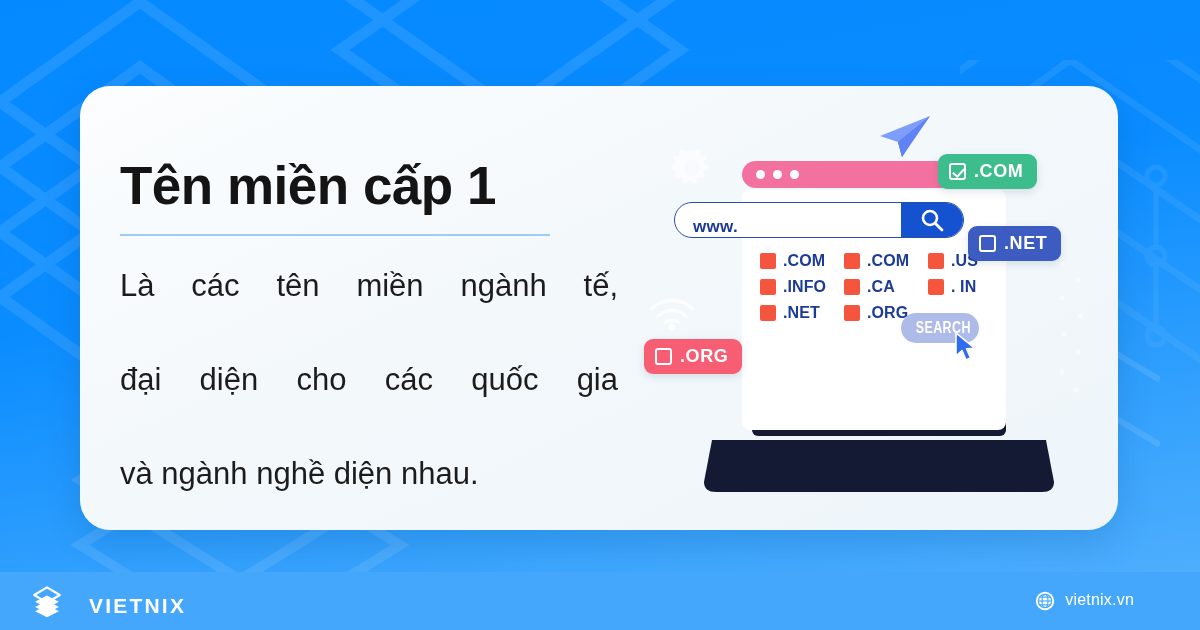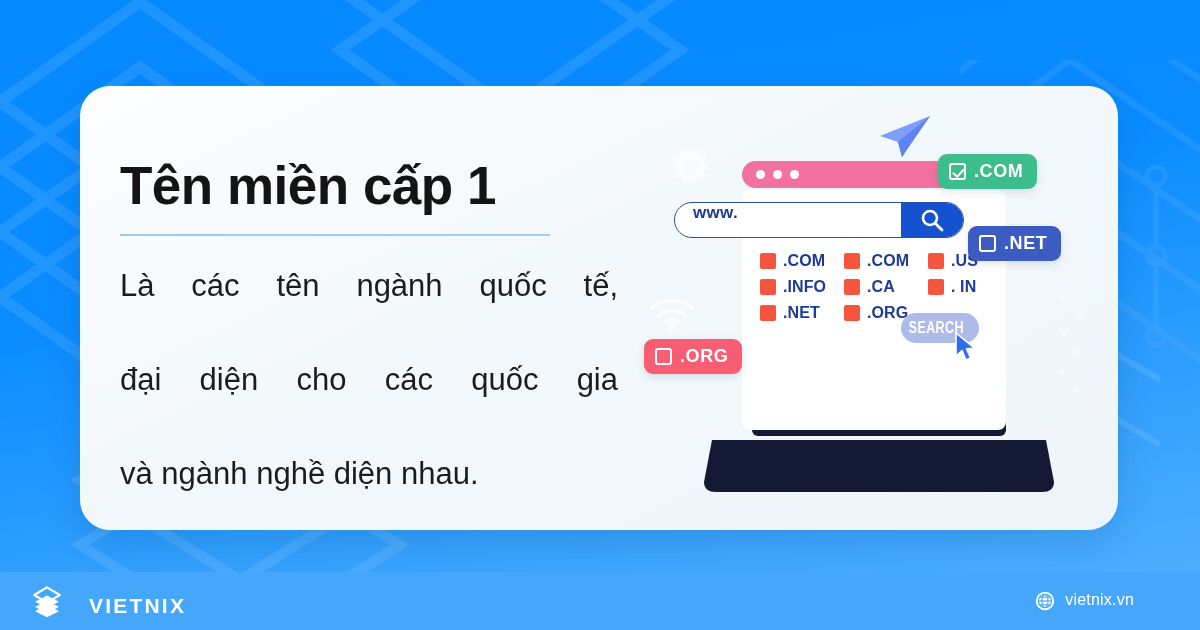--- a/index.html
+++ b/index.html
@@ -150,21 +150,21 @@
 
   
   .searchbar {
     position: absolute;
     left: 28px; top: 98px;
     width: 290px; height: 36px;
     background: #ffffff;
     border: 1.6px solid #2b4ea8;
     border-radius: 18px;
     display: flex;
-    align-items: flex-start;
+    align-items: flex-end;
     overflow: hidden;
     z-index: 5;
   }
   .searchbar .sb-text {
     flex: 1;
     padding-left: 18px;
     font-size: 17px;
     font-weight: bold;
     color: #1c3b96;
     letter-spacing: .3px;
@@ -193,21 +193,21 @@
 
   
   .searchpill {
     position: absolute;
     left: 255px; top: 209px;
     width: 78px; height: 30px;
     background: #aebbe8;
     border-radius: 15px;
     display: flex;
     align-items: center;
-    justify-content: flex-start;
+    justify-content: flex-end;
     z-index: 6;
   }
   .searchpill span {
     color: #ffffff;
     font-size: 16px;
     font-weight: bold;
     letter-spacing: .5px;
     transform: scaleX(.78);
     white-space: nowrap;
   }
@@ -314,21 +314,21 @@
     </svg>
   </div>
 </div>
 
 <div class="card">
 
   <div class="text-col">
     <div class="headline">Tên miền cấp 1</div>
     <div class="rule"></div>
     <div class="subtext">
-      <span class="j">Là các tên ngành quốc tế,</span>
+      <span class="j">Là các tên miền ngành tế,</span>
       <span class="j">đại diện cho các quốc gia</span>
       <span>và ngành nghề diện nhau.</span>
     </div>
   </div>
 
   <div class="illus">
 
     <div class="deco-gear">
       <svg width="44" height="44" viewBox="0 0 44 44" fill="none">
         <path d="M22 4 l3.4 1.2 2.3-2.6 2.9 2.2-1 3.4 2.8 2.2 3.4-1 1.2 3.5-2.9 2 .6 3.5 3.4 1-.4 3.7-3.5.4-1.4 3.2 2.2 2.8-2.4 2.8-3.2-1.5-2.9 2 .2 3.5-3.6 1-1.8-3-3.5.2-1.8 3-3.5-1.1.3-3.5-2.9-2-3.2 1.5-2.4-2.9 2.3-2.7-1.4-3.2-3.5-.5-.3-3.7 3.4-.9.7-3.5-2.9-2.1 1.3-3.4 3.4 1.1 2.7-2.3-1.1-3.3 3-2.2 2.3 2.7z" fill="#ffffff" opacity=".72"></path>

